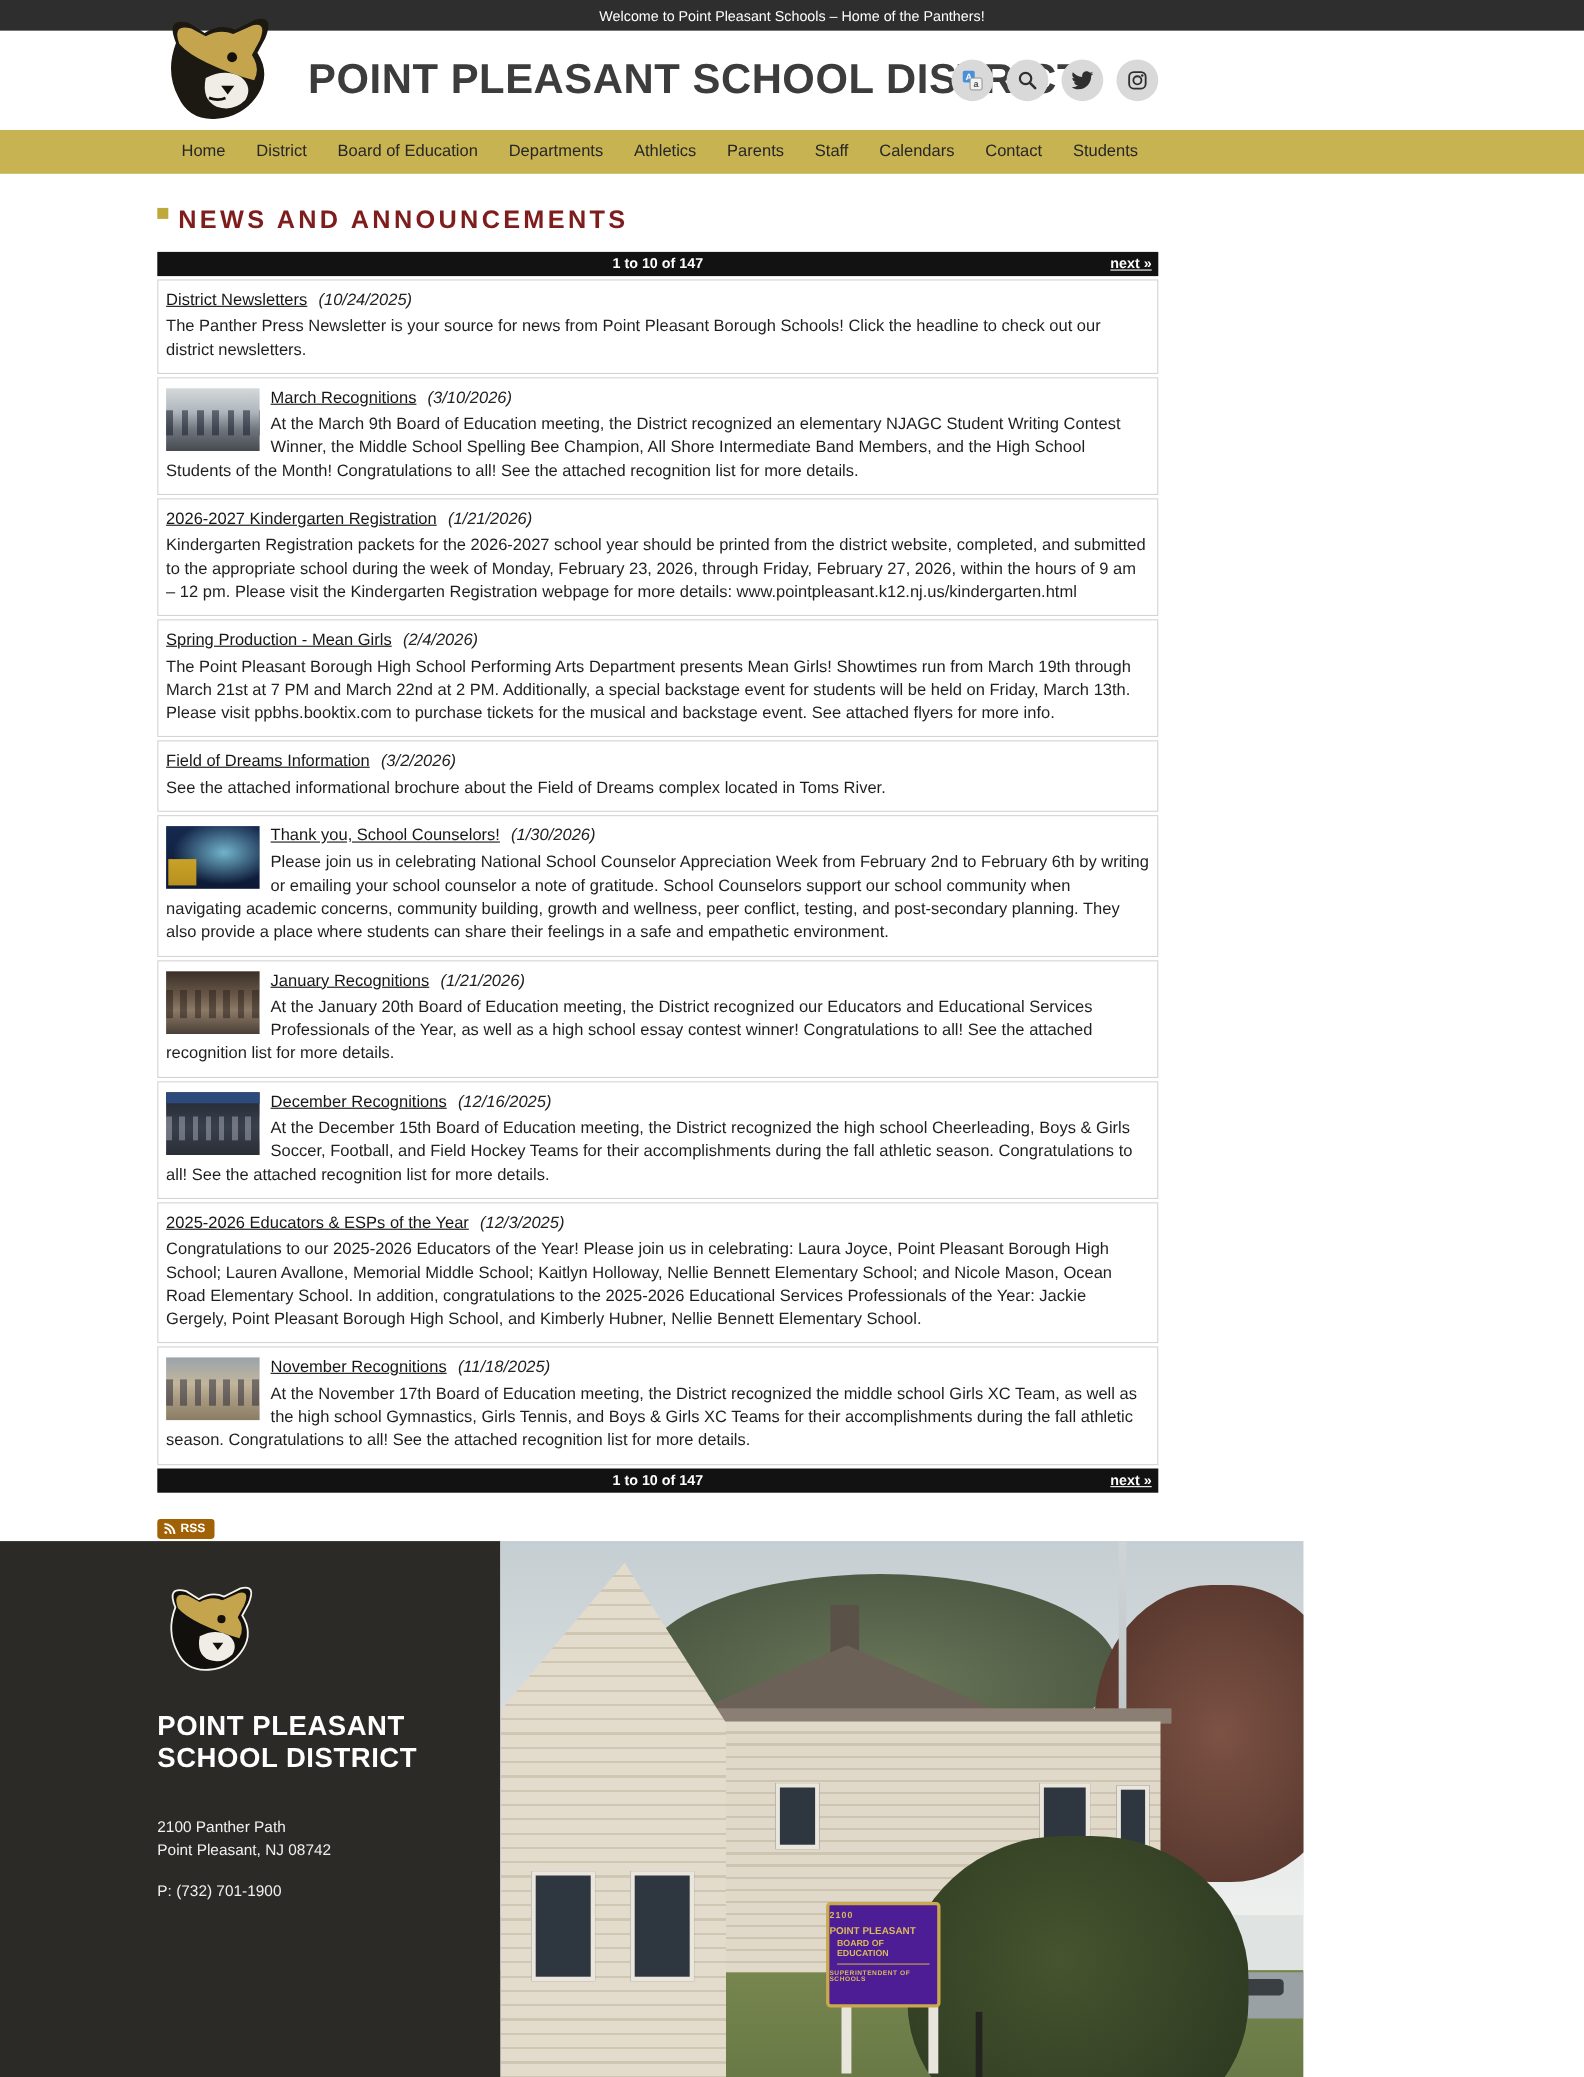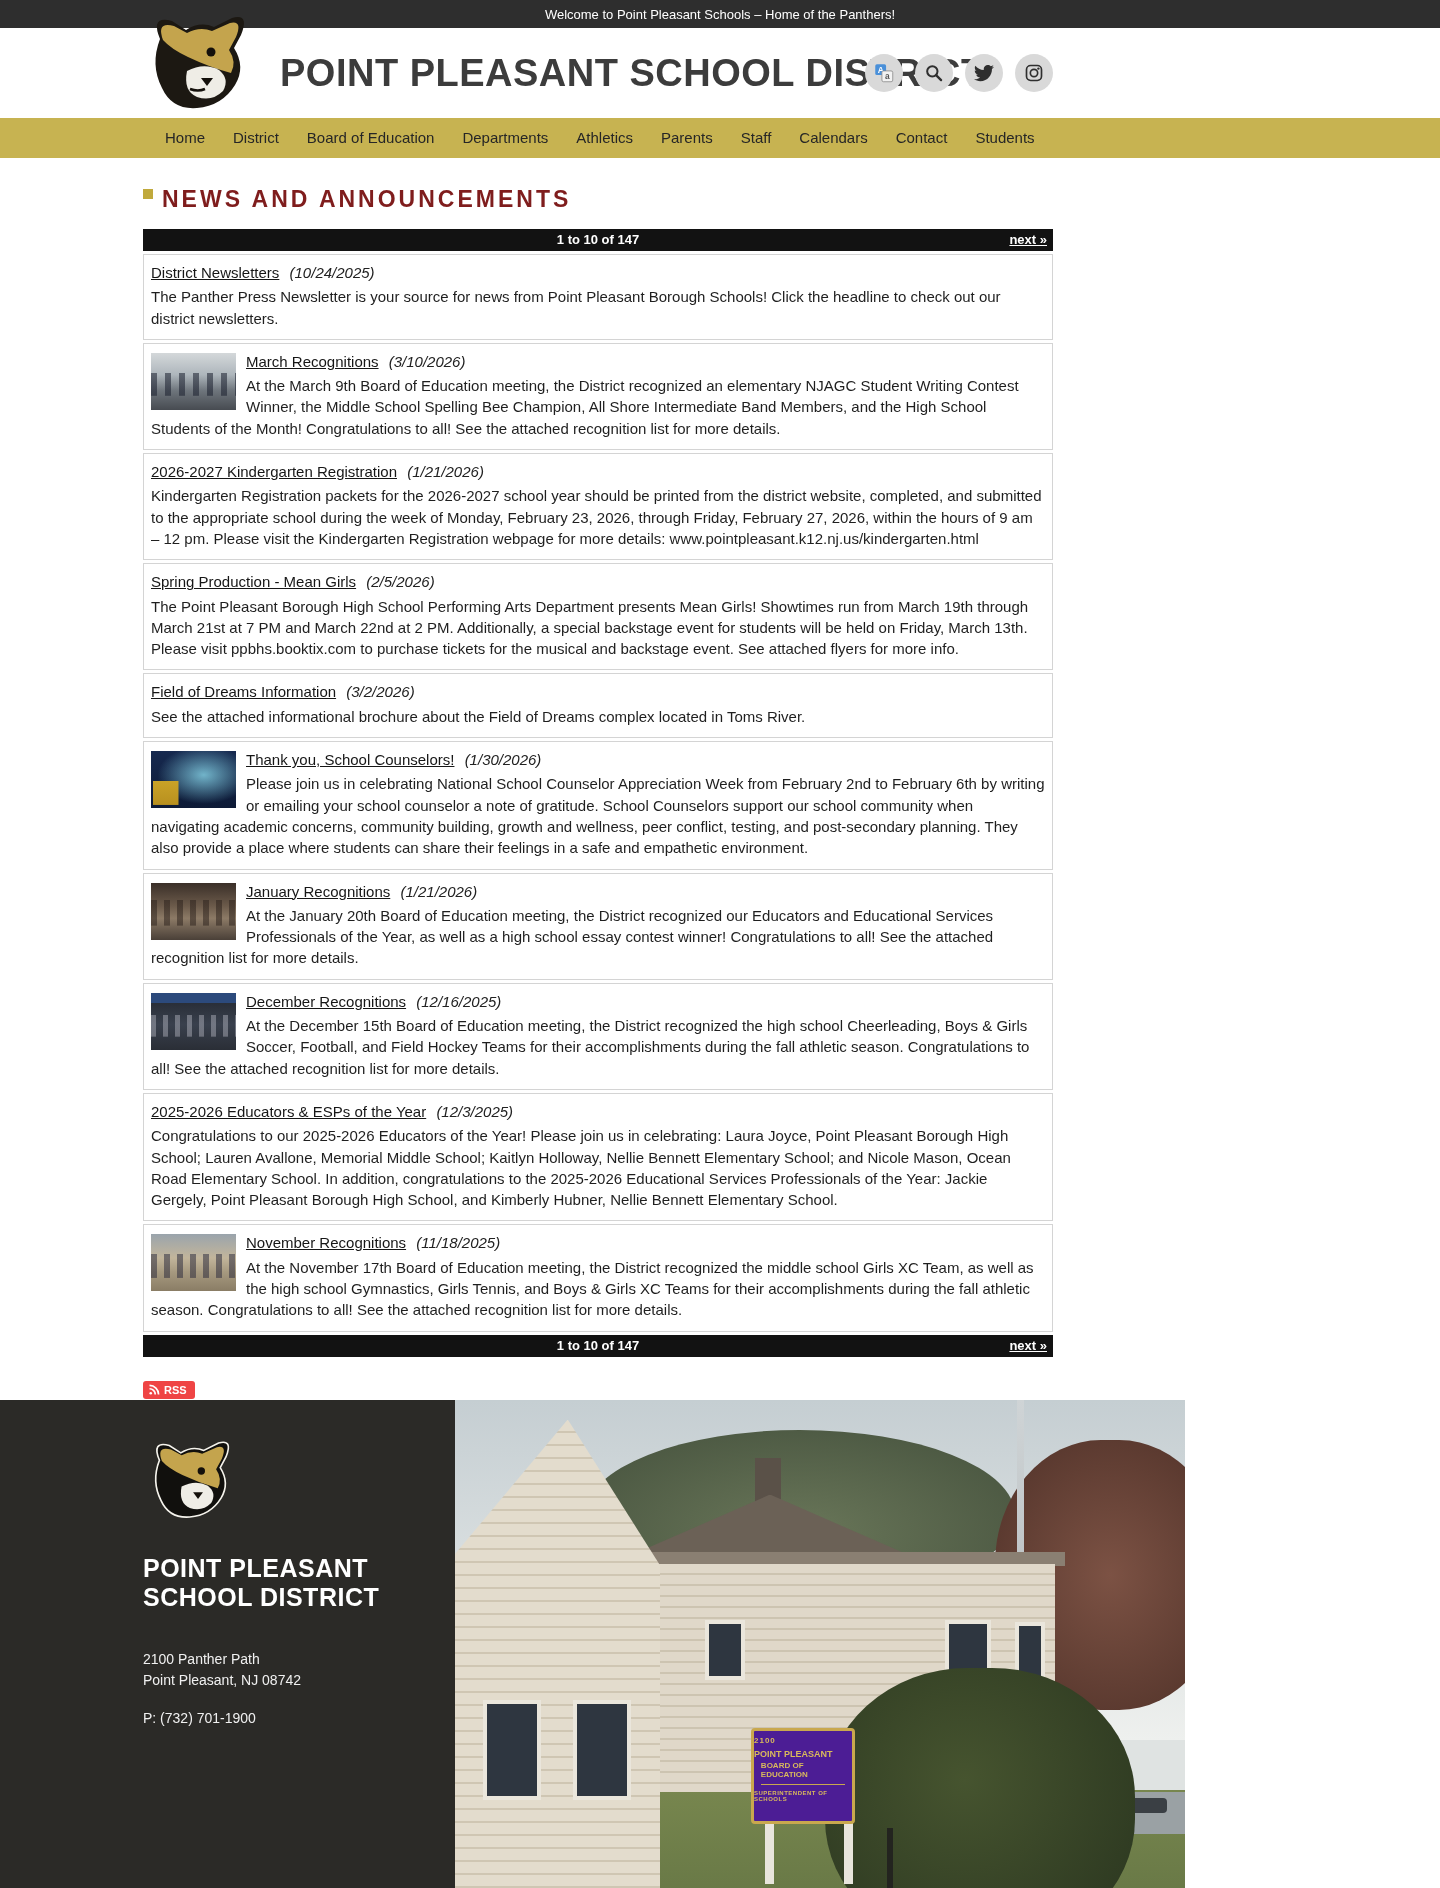--- a/index.html
+++ b/index.html
@@ -53,21 +53,21 @@
       linear-gradient(180deg,#3a2f28 0%,#6b5a4a 40%,#8c7a66 62%,#4a4038 100%); }
   .stage-dark { background:
       linear-gradient(#2c4a7c,#2c4a7c) 0 0/100% 18% no-repeat,
       repeating-linear-gradient(90deg, rgba(220,220,230,.35) 0 5px, rgba(220,220,230,0) 5px 12px) 0 62%/100% 38% no-repeat,
       linear-gradient(180deg,#22262e 0%,#39404d 55%,#2a2e36 100%); }
   .gym-light { background:
       repeating-linear-gradient(90deg, rgba(35,35,55,.5) 0 6px, rgba(35,35,55,0) 6px 13px) 0 58%/100% 42% no-repeat,
       linear-gradient(180deg,#9aa4ac 0%,#c2b59b 42%,#a79a80 66%,#8a7d65 100%); }
 
   
-  .rss-badge { display:inline-flex; align-items:flex-start; gap:4px; background:#ef4444; color:#fff; font-size:11px; font-weight:700; padding:3px 8px 3px 5px; border-radius:3px; margin-top:24px; text-decoration:none; cursor:pointer; }
+  .rss-badge { display:inline-flex; align-items:flex-start; gap:4px; background:#a16207; color:#fff; font-size:11px; font-weight:700; padding:3px 8px 3px 5px; border-radius:3px; margin-top:24px; text-decoration:none; cursor:pointer; }
   .rss-badge svg { width:12px; height:12px; display:block; }
 
   
   .site-footer { margin-top:auto; display:flex; height:632px; background:#fff; }
   .footer-info { width:455px; flex:0 0 auto; background:#2b2a27; color:#fff; padding:34px 36px 0 143px; }
   .footer-logo { width:92px; height:92px; margin-bottom:28px; }
   .footer-name { font-size:25px; font-weight:700; line-height:1.18; letter-spacing:.5px; margin-bottom:26px; }
   .footer-addr { font-size:14px; line-height:1.55; color:#f0f0f0;margin-top:36px; }
   .footer-phone { margin-top:18px; font-size:14px; color:#f0f0f0; }
   .footer-photo { width:730px; flex:0 0 auto; position:relative; overflow:hidden; background:#dfe3e2; }
@@ -214,21 +214,21 @@
           <article class="news-item">
             
             <a class="news-title" href="#">2026-2027 Kindergarten Registration</a>
             <span class="news-date">(1/21/2026)</span>
             <span class="news-body">Kindergarten Registration packets for the 2026-2027 school year should be printed from the district website, completed, and submitted to the appropriate school during the week of Monday, February 23, 2026, through Friday, February 27, 2026, within the hours of 9 am – 12 pm. Please visit the Kindergarten Registration webpage for more details: www.pointpleasant.k12.nj.us/kindergarten.html</span>
           </article>
 
           <article class="news-item">
             
             <a class="news-title" href="#">Spring Production - Mean Girls</a>
-            <span class="news-date">(2/5/2026)</span>
+            <span class="news-date">(2/4/2026)</span>
             <span class="news-body">The Point Pleasant Borough High School Performing Arts Department presents Mean Girls! Showtimes run from March 19th through March 21st at 7 PM and March 22nd at 2 PM. Additionally, a special backstage event for students will be held on Friday, March 13th. Please visit ppbhs.booktix.com to purchase tickets for the musical and backstage event. See attached flyers for more info.</span>
           </article>
 
           <article class="news-item">
             
             <a class="news-title" href="#">Field of Dreams Information</a>
             <span class="news-date">(3/2/2026)</span>
             <span class="news-body">See the attached informational brochure about the Field of Dreams complex located in Toms River.</span>
           </article>
 

